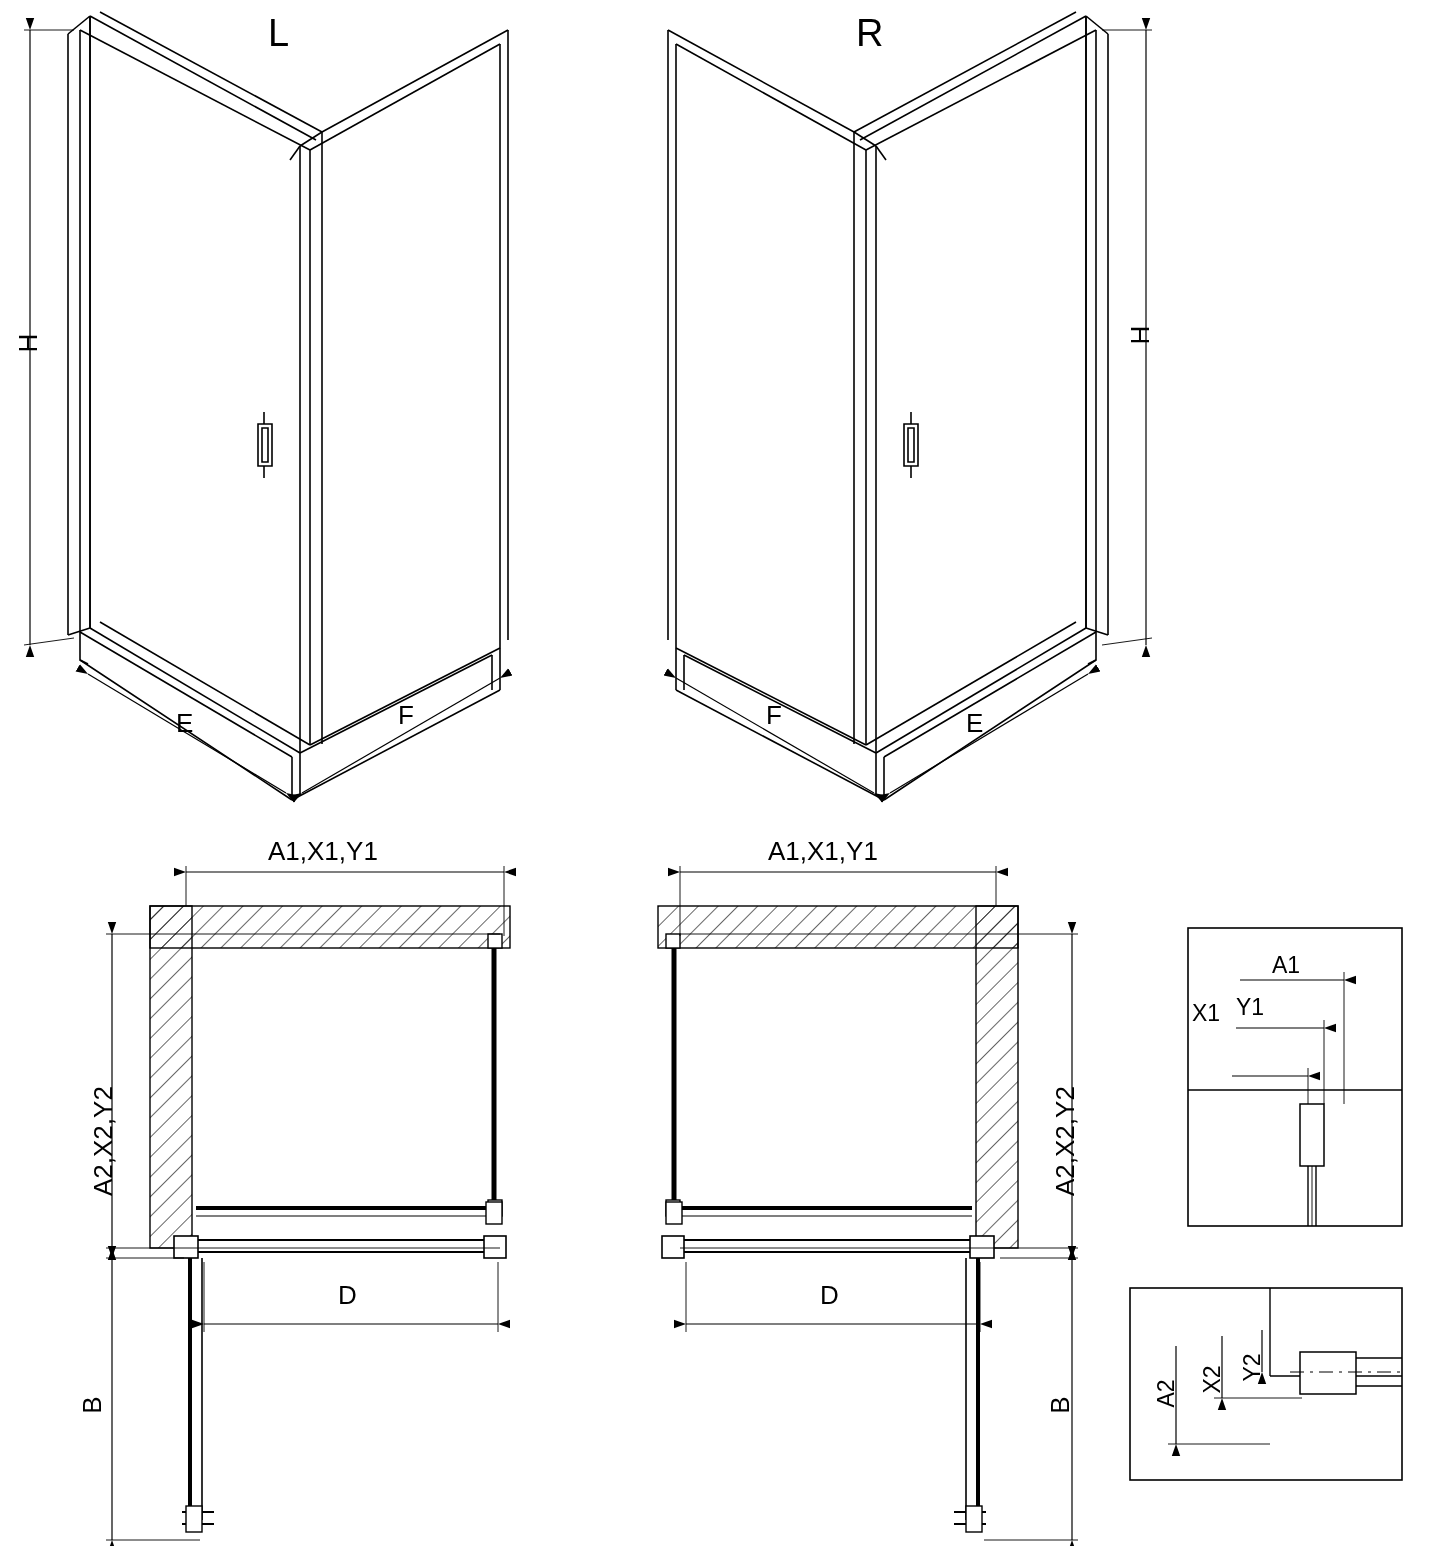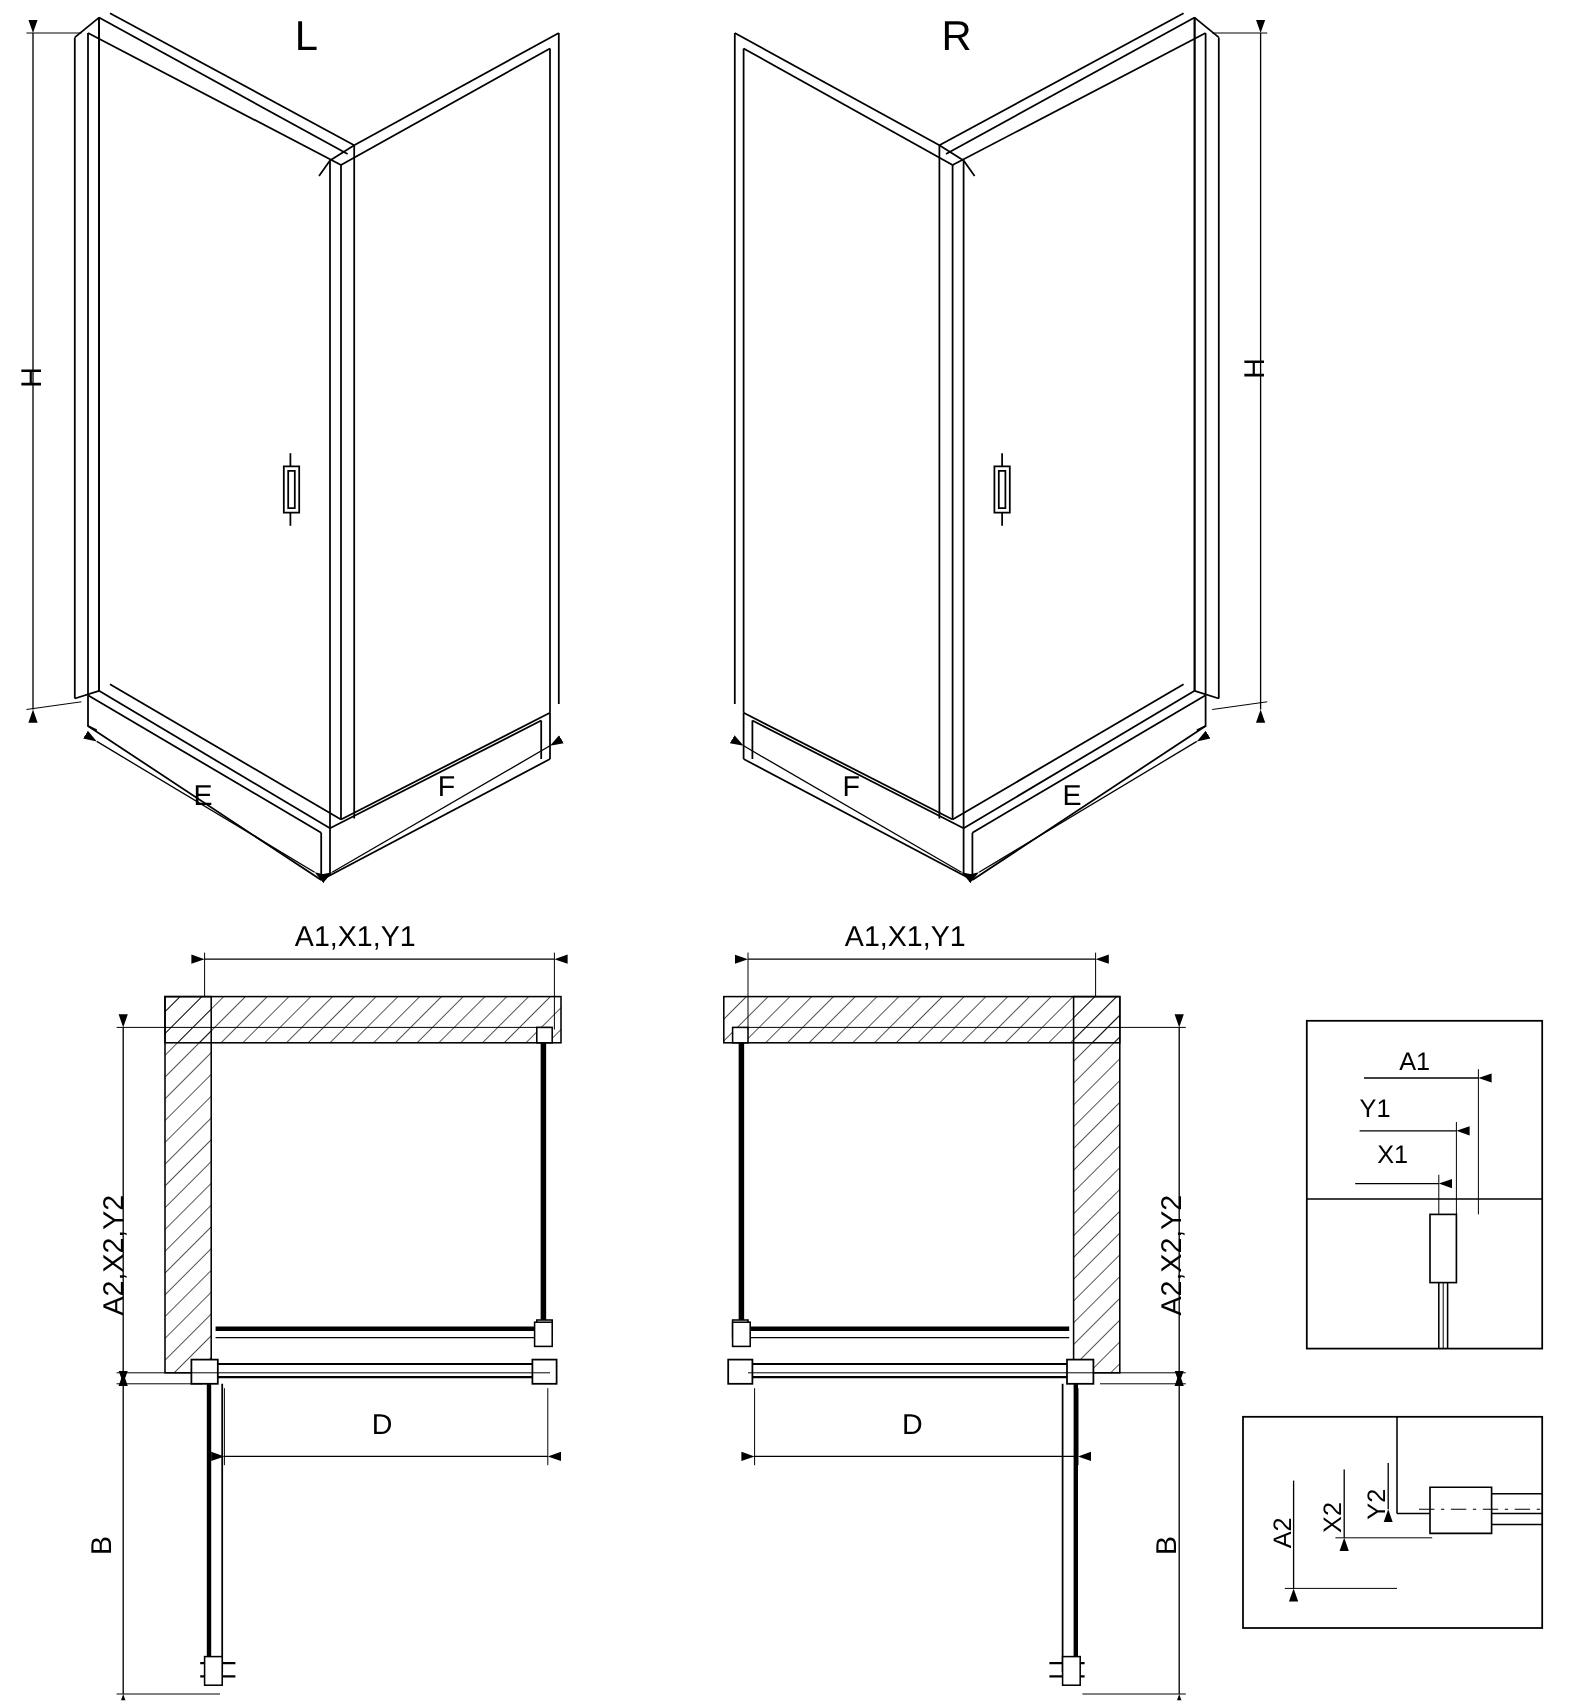--- a/index.html
+++ b/index.html
@@ -310,20 +310,20 @@
   <div class="lbl lbl-mid rot-90" style="left:90px; top:1196px;">A2,X2,Y2</div>
   <div class="lbl lbl-mid rot-90" style="left:1052px; top:1196px;">A2,X2,Y2</div>
 
   <div class="lbl lbl-mid" style="left:338px; top:1282px;">D</div>
   <div class="lbl lbl-mid" style="left:820px; top:1282px;">D</div>
 
   <div class="lbl lbl-mid rot-90b" style="left:72px; top:1392px; width:40px; text-align:center;">B</div>
   <div class="lbl lbl-mid rot-90b" style="left:1040px; top:1392px; width:40px; text-align:center;">B</div>
 
   <div class="lbl lbl-sm" style="left:1272px; top:954px;">A1</div>
-  <div class="lbl lbl-sm" style="left:1252px; top:1002px;margin-top:36px;">X1</div>
+  <div class="lbl lbl-sm" style="left:1192px; top:1002px;">X1</div>
   <div class="lbl lbl-sm" style="left:1236px; top:996px;">Y1</div>
 
   <div class="lbl lbl-sm rot-90b" style="left:1146px; top:1382px; width:40px; text-align:center;">A2</div>
   <div class="lbl lbl-sm rot-90b" style="left:1192px; top:1368px; width:40px; text-align:center;">X2</div>
   <div class="lbl lbl-sm rot-90b" style="left:1232px; top:1356px; width:40px; text-align:center;">Y2</div>
 
 </div>
 
 </body></html>

